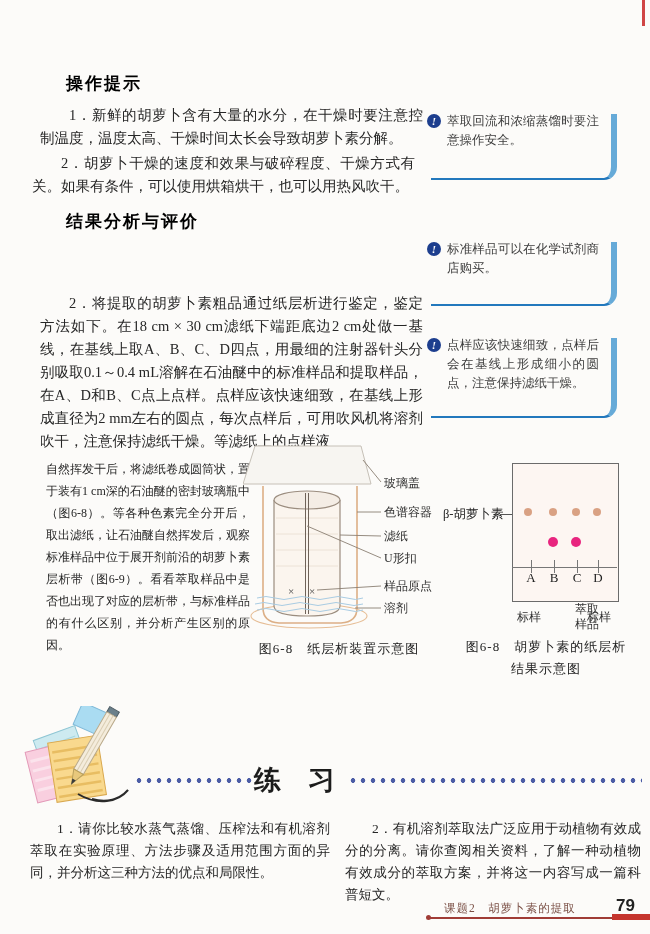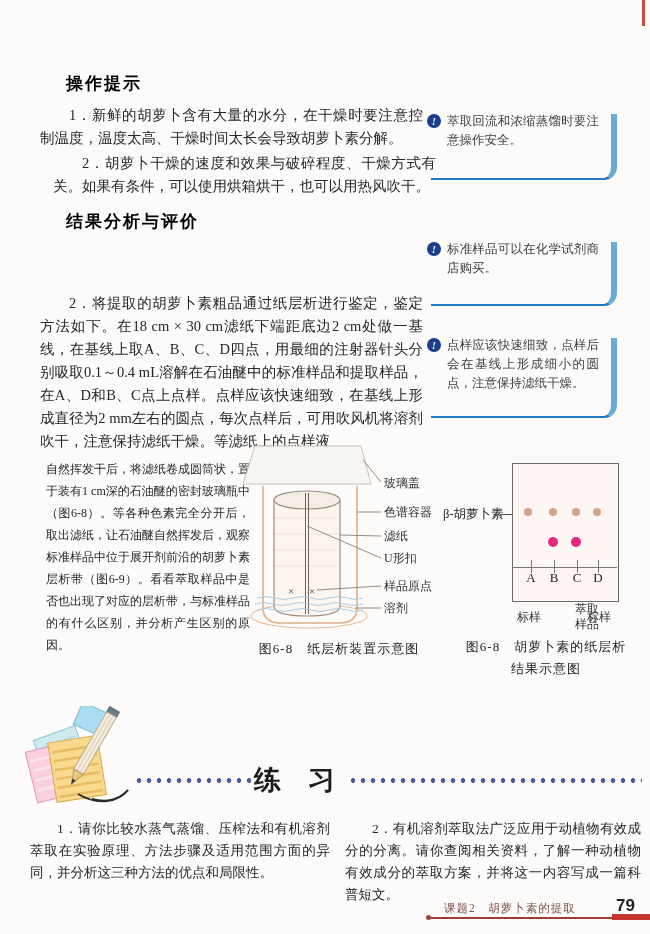--- a/index.html
+++ b/index.html
@@ -54,21 +54,21 @@
 <body>
 
 <div class="page">
 
   <div class="abs top-mark" style="left:642px;top:0;width:3px;height:26px;"></div>
 
   <div class="abs h-blue" style="left:66px;top:72px;">操作提示</div>
 
   <div class="abs body-p ind" style="left:40px;top:104px;width:383px;">1．新鲜的胡萝卜含有大量的水分，在干燥时要注意控制温度，温度太高、干燥时间太长会导致胡萝卜素分解。</div>
 
-  <div class="abs body-p ind" style="left:53px;top:152px;width:383px;">2．胡萝卜干燥的速度和效果与破碎程度、干燥方式有关。如果有条件，可以使用烘箱烘干，也可以用热风吹干。</div>
+  <div class="abs body-p ind" style="left:32px;top:152px;width:383px;">2．胡萝卜干燥的速度和效果与破碎程度、干燥方式有关。如果有条件，可以使用烘箱烘干，也可以用热风吹干。</div>
 
   <div class="abs h-blue" style="left:66px;top:210px;">结果分析与评价</div>
 
 
   <div class="abs body-p ind" style="left:40px;top:292px;width:383px;">2．将提取的胡萝卜素粗品通过纸层析进行鉴定，鉴定方法如下。在18 cm × 30 cm滤纸下端距底边2 cm处做一基线，在基线上取A、B、C、D四点，用最细的注射器针头分别吸取0.1～0.4 mL溶解在石油醚中的标准样品和提取样品，在A、D和B、C点上点样。点样应该快速细致，在基线上形成直径为2 mm左右的圆点，每次点样后，可用吹风机将溶剂吹干，注意保持滤纸干燥。等滤纸上的点样液</div>
 
   <div class="abs narrow-p" style="left:40px;top:458px;width:204px;">自然挥发干后，将滤纸卷成圆筒状，置于装有1 cm深的石油醚的密封玻璃瓶中（图6-8）。等各种色素完全分开后，取出滤纸，让石油醚自然挥发后，观察标准样品中位于展开剂前沿的胡萝卜素层析带（图6-9）。看看萃取样品中是否也出现了对应的层析带，与标准样品的有什么区别，并分析产生区别的原因。</div>
 
   <div class="abs tip" style="left:427px;top:112px;height:68px;">
     <div class="tip-frame"></div>

